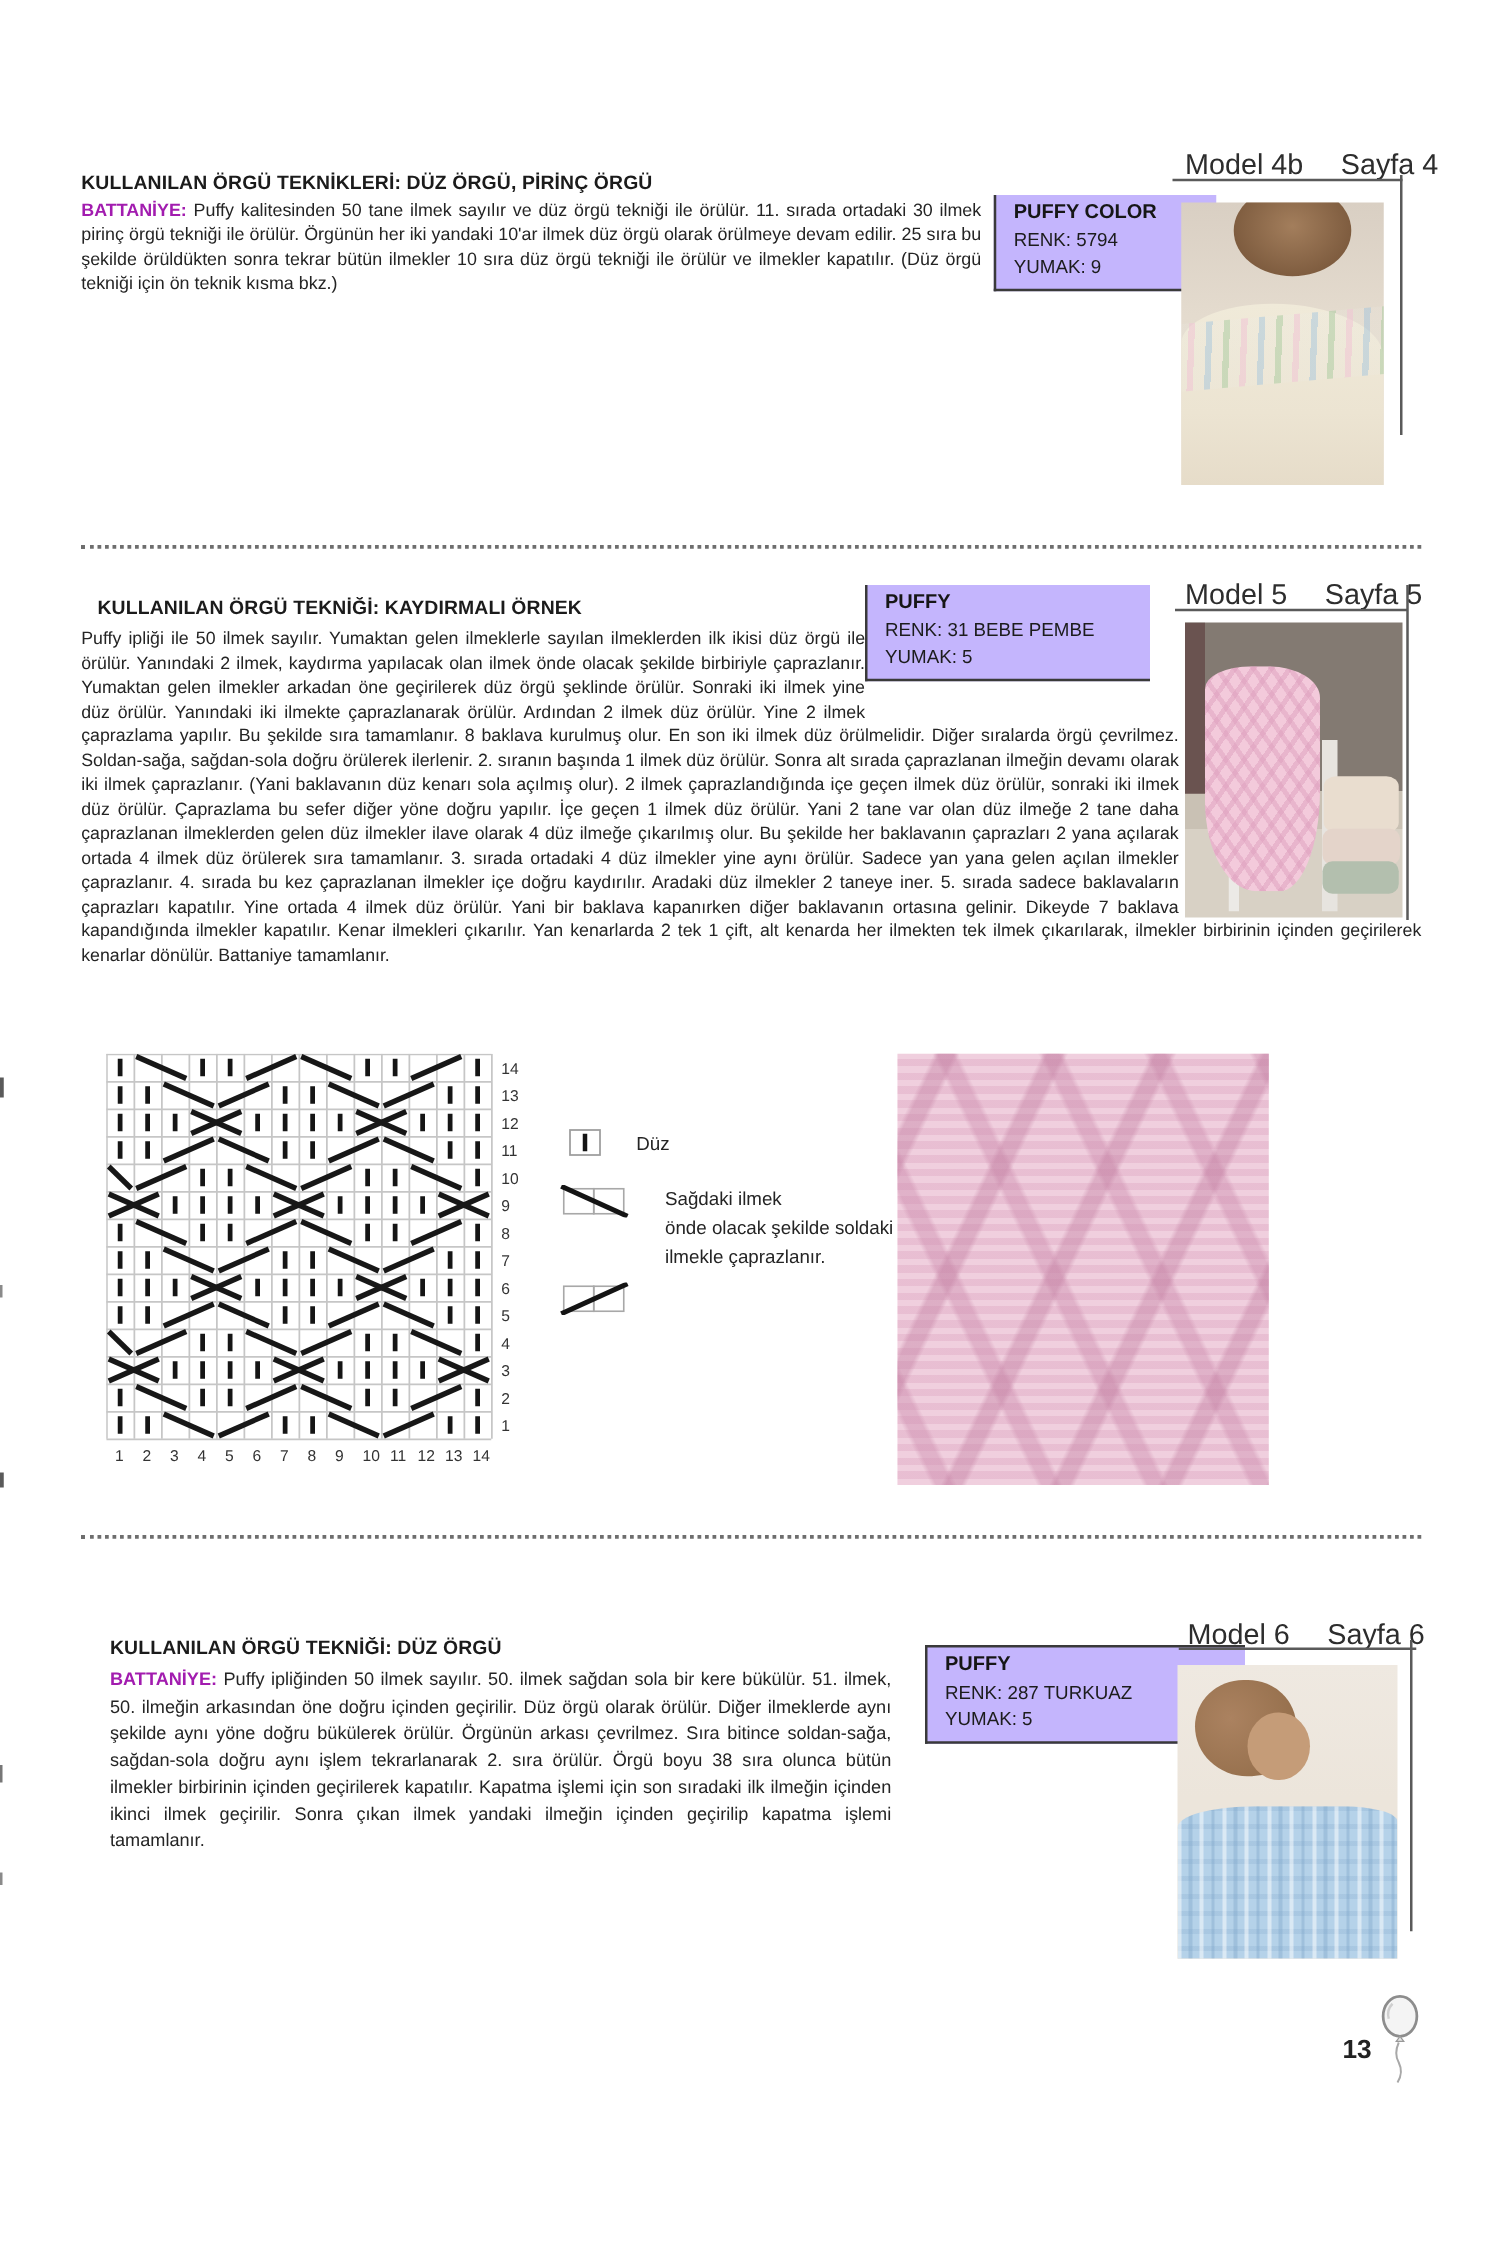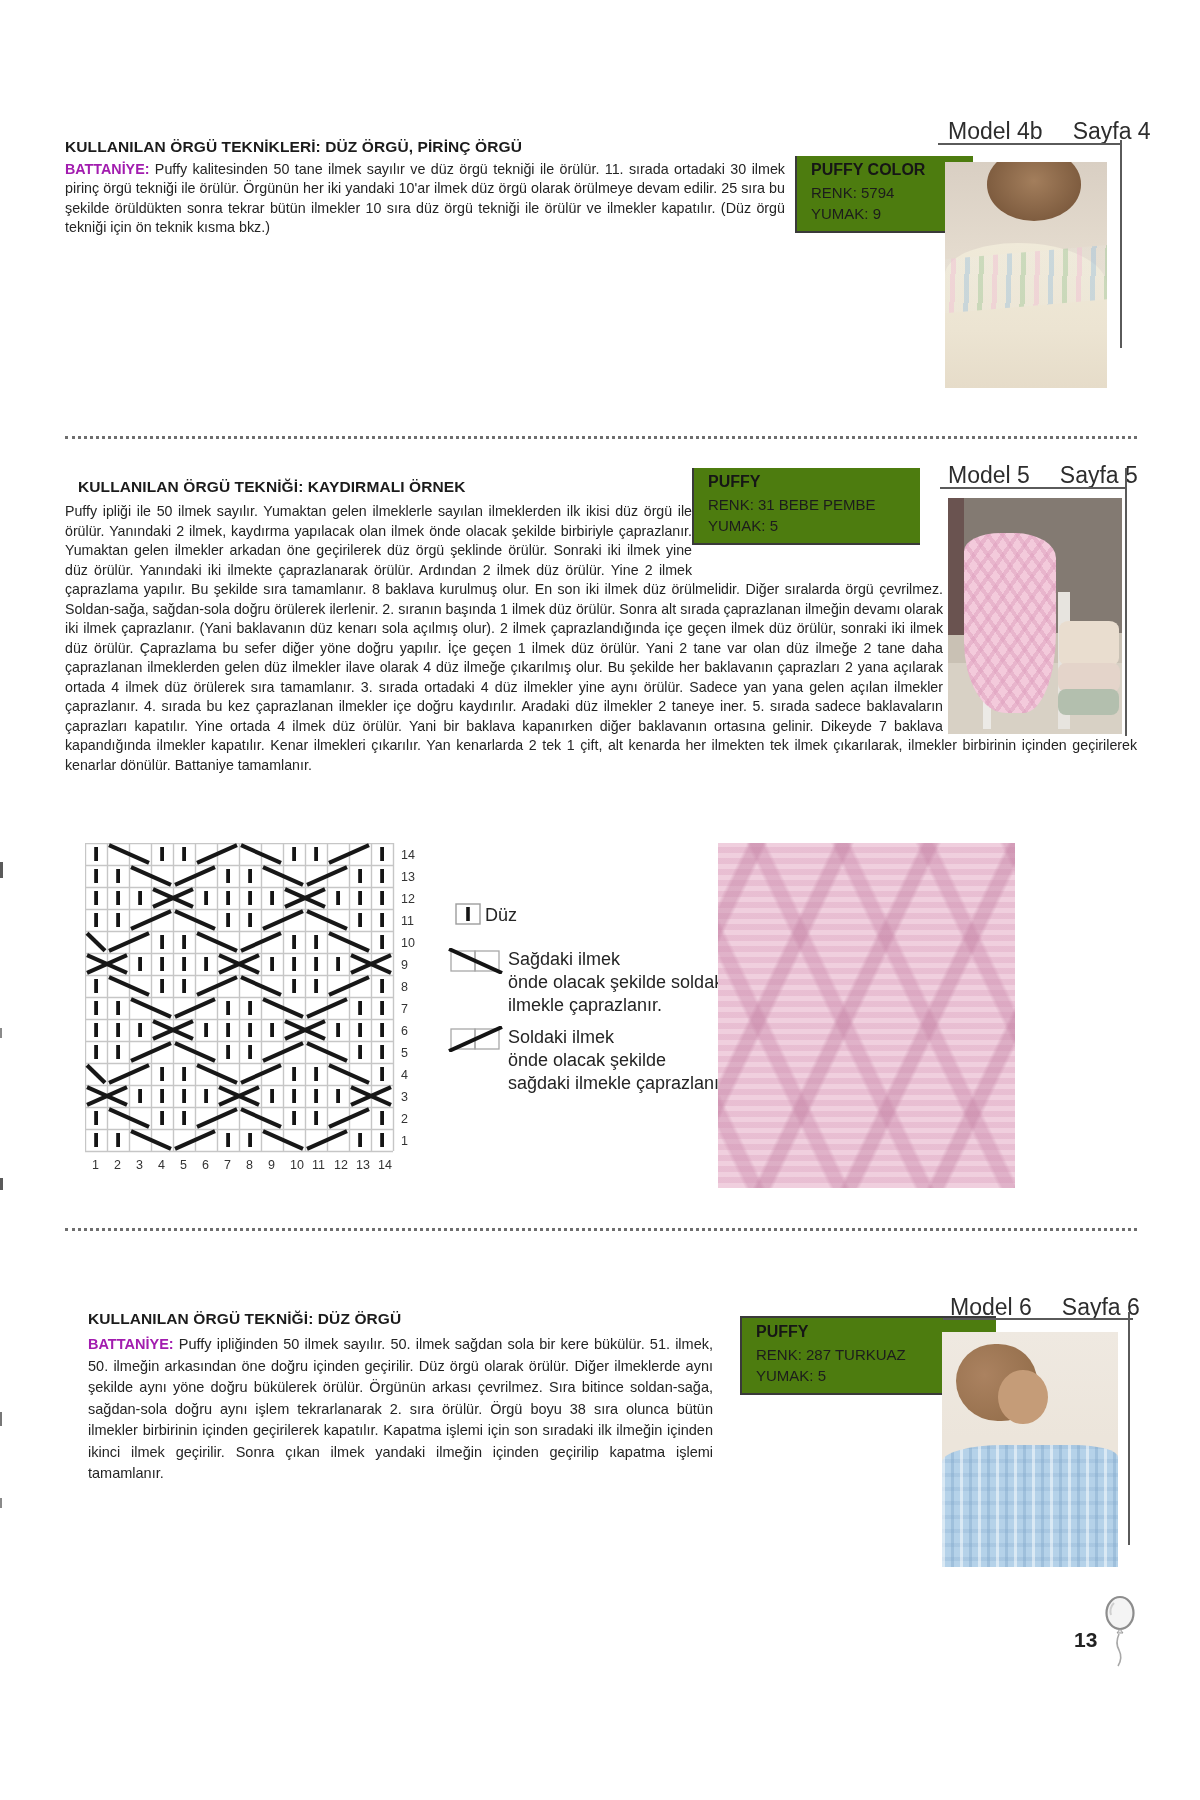--- a/index.html
+++ b/index.html
@@ -2,21 +2,21 @@
 <html><head>
 <meta charset="utf-8">
 <style>
   html,body{margin:0;padding:0;}
   body{width:1200px;height:1800px;background:#ffffff;font-family:"Liberation Sans",sans-serif;color:#262626;}
   #page{position:relative;width:1200px;height:1800px;background:#fff;overflow:hidden;}
   .abs{position:absolute;}
   .s-title{position:absolute;margin:0;font-size:15.5px;font-weight:bold;color:#1b1b1b;letter-spacing:.1px;}
   .body{position:absolute;margin:0;font-size:14.3px;line-height:19.3px;text-align:justify;color:#242424;}
   .body b{color:#a21caf;}
-  .infobox{position:absolute;border-left:2.5px solid #3a3a3a;border-bottom:2px solid #3a3a3a;padding:5px 12px 9px 14px;background:#4d7c0f;}
+  .infobox{position:absolute;border-left:2.5px solid #3a3a3a;border-bottom:2px solid #3a3a3a;padding:5px 12px 9px 14px;background:#c4b5fd;}
   .infobox .brand{font-weight:bold;font-size:16px;color:#161616;margin-bottom:5px;}
   .infobox .line{font-size:15px;color:#1c1c1c;margin-top:4px;white-space:nowrap;}
   .mlabel{position:absolute;font-size:23px;color:#2d2d2d;white-space:nowrap;}
   .mlabel .gap{margin-left:30px;}
   .mrule{position:absolute;height:2px;background:#5a5a5a;}
   .vline{position:absolute;width:2px;background:#5a5a5a;}
   .dotted{position:absolute;left:65px;width:1072px;height:0;border-top:3px dotted #6e6e6e;}
   .photo{position:absolute;overflow:hidden;}
   .photo i{position:absolute;display:block;}
   
@@ -43,21 +43,21 @@
   .p4b{left:32%;top:16%;width:28%;height:23%;border-radius:50%;background:#c59c78;}
   .p4c{left:0;bottom:0;width:100%;height:52%;background-color:#b5d2e9;background-image:
     repeating-linear-gradient(90deg,rgba(255,255,255,.5) 0 3px,transparent 3px 9px,rgba(125,165,200,.4) 9px 12px,transparent 12px 18px),
     repeating-linear-gradient(180deg,rgba(140,175,208,.3) 0 4px,transparent 4px 14px);border-radius:35% 25% 0 0/14% 10% 0 0;}
   
   .float-a{float:right;width:445px;height:78px;}
   .float-b{float:right;clear:right;width:194px;height:148px;}
   
   .leg{position:absolute;display:flex;align-items:flex-start;}
   .leg svg{flex:0 0 auto;}
-  .leg .ltxt{margin-left:4px;font-size:18px;line-height:23px;color:#242424;}
+  .leg .ltxt{margin-left:28px;font-size:15px;line-height:23px;color:#242424;}
   .leg1 .ltxt{margin-top:1px;}
   
   .pagenum{position:absolute;left:1074px;top:1628px;font-size:21px;font-weight:bold;color:#222;}
   .balloon{position:absolute;left:1100px;top:1594px;}
   .bmark{position:absolute;left:0;background:#5a5a5a;}
 </style>
 </head>
 <body>
 
 <div id="page">
@@ -352,25 +352,20 @@
       <div>ilmekle çaprazlanır.</div>
     </div>
   </div>
 
   <div class="leg leg3" style="left:448px;top:1026px;">
     <svg width="56" height="26" viewBox="0 0 56 26">
       <rect x="3" y="3" width="24" height="20" fill="none" stroke="#a8a8a8" stroke-width="1.3"></rect>
       <rect x="27" y="3" width="24" height="20" fill="none" stroke="#a8a8a8" stroke-width="1.3"></rect>
       <line x1="1" y1="25" x2="54" y2="1" stroke="#141414" stroke-width="4"></line>
     </svg>
-    <div class="ltxt">
-      <div>Soldaki ilmek</div>
-      <div>önde olacak şekilde</div>
-      <div>sağdaki ilmekle çaprazlanır.</div>
-    </div>
   </div>
 
   <div class="photo photo3"></div>
 
   <div class="dotted" style="top:1228px;"></div>
 
   <h2 class="s-title" style="left:88px;top:1310px;">KULLANILAN ÖRGÜ TEKNİĞİ: DÜZ ÖRGÜ</h2>
   <p class="body" style="left:88px;top:1334px;width:625px;font-size:14.5px;line-height:21.5px;"><b>BATTANİYE:</b><span> Puffy ipliğinden 50 ilmek sayılır. 50. ilmek sağdan sola bir kere bükülür. 51. ilmek, 50. ilmeğin arkasından öne doğru içinden geçirilir. Düz örgü olarak örülür. Diğer ilmeklerde aynı şekilde aynı yöne doğru bükülerek örülür. Örgünün arkası çevrilmez. Sıra bitince soldan-sağa, sağdan-sola doğru aynı işlem tekrarlanarak 2. sıra örülür. Örgü boyu 38 sıra olunca bütün ilmekler birbirinin içinden geçirilerek kapatılır. Kapatma işlemi için son sıradaki ilk ilmeğin içinden ikinci ilmek geçirilir. Sonra çıkan ilmek yandaki ilmeğin içinden geçirilip kapatma işlemi tamamlanır.</span></p>
 
   <div class="infobox" style="left:740px;top:1316px;width:228px;border-top:2px solid #3a3a3a;">

